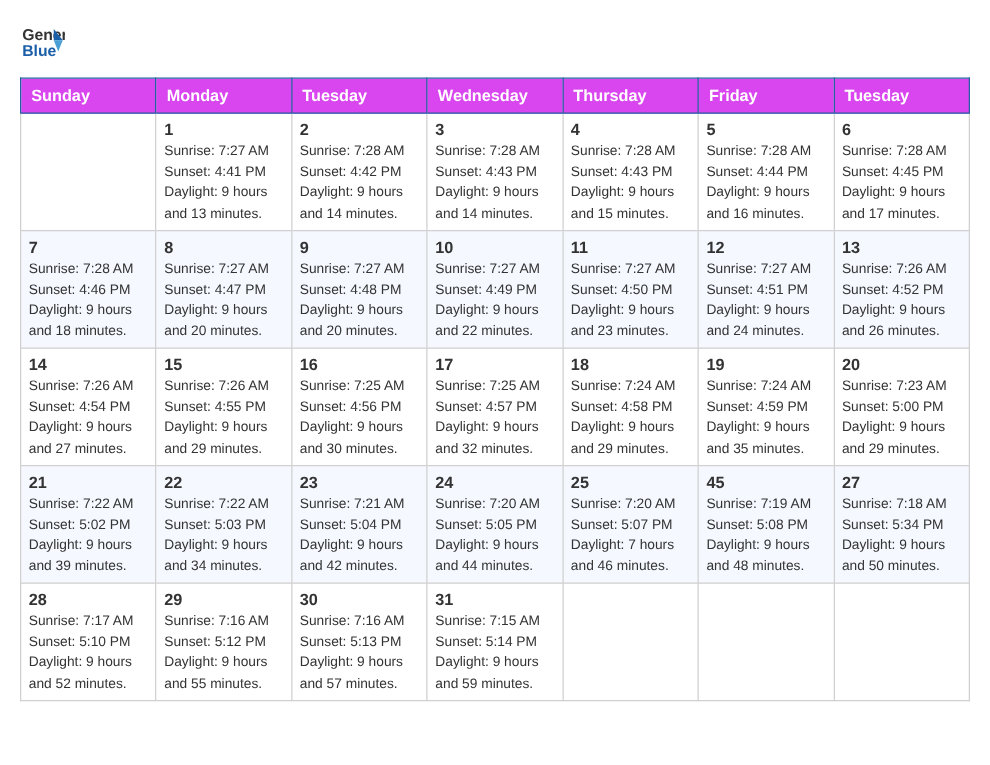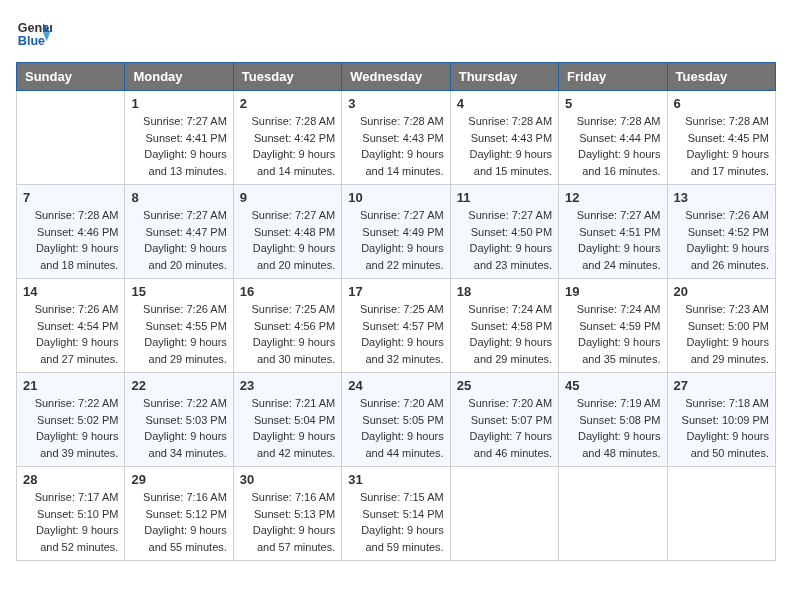--- a/index.html
+++ b/index.html
@@ -36,21 +36,21 @@
     .location {
       font-size: 14px;
       color: #555;
     }
     .calendar {
       width: 100%;
       border-collapse: collapse;
       border: 1px solid #ccc;
     }
     .calendar th {
-      background-color: #737373;
+      background-color: #d946ef;
       color: #fff;
       font-size: 13px;
       font-weight: bold;
       padding: 6px 8px;
       text-align: left;
       border: 1px solid #2060a0;
     }
     .calendar td {
       vertical-align: top;
       padding: 5px 6px;
@@ -64,21 +64,20 @@
     .calendar tr:nth-child(even) td {
       background: #f5f8ff;
     }
     .day-num {
       font-size: 13px;
       font-weight: bold;
       margin-bottom: 2px;
     }
     .day-info {
       line-height: 1.5;
-      text-align: right;
     }
     .empty-cell {
       background: #fff !important;
     }
   </style>
 </head>
 <body>
 
 <div class="header">
   <div class="logo">
@@ -321,21 +320,21 @@
           <div class="day-info">
             <div>Sunrise: 7:19 AM</div>
             <div>Sunset: 5:08 PM</div>
             <div>Daylight: 9 hours and 48 minutes.</div>
           </div>
         </td>
         <td>
           <div class="day-num">27</div>
           <div class="day-info">
             <div>Sunrise: 7:18 AM</div>
-            <div>Sunset: 10:09 PM</div>
+            <div>Sunset: 5:34 PM</div>
             <div>Daylight: 9 hours and 50 minutes.</div>
           </div>
         </td>
       </tr>
       <tr>
         <td>
           <div class="day-num">28</div>
           <div class="day-info">
             <div>Sunrise: 7:17 AM</div>
             <div>Sunset: 5:10 PM</div>

